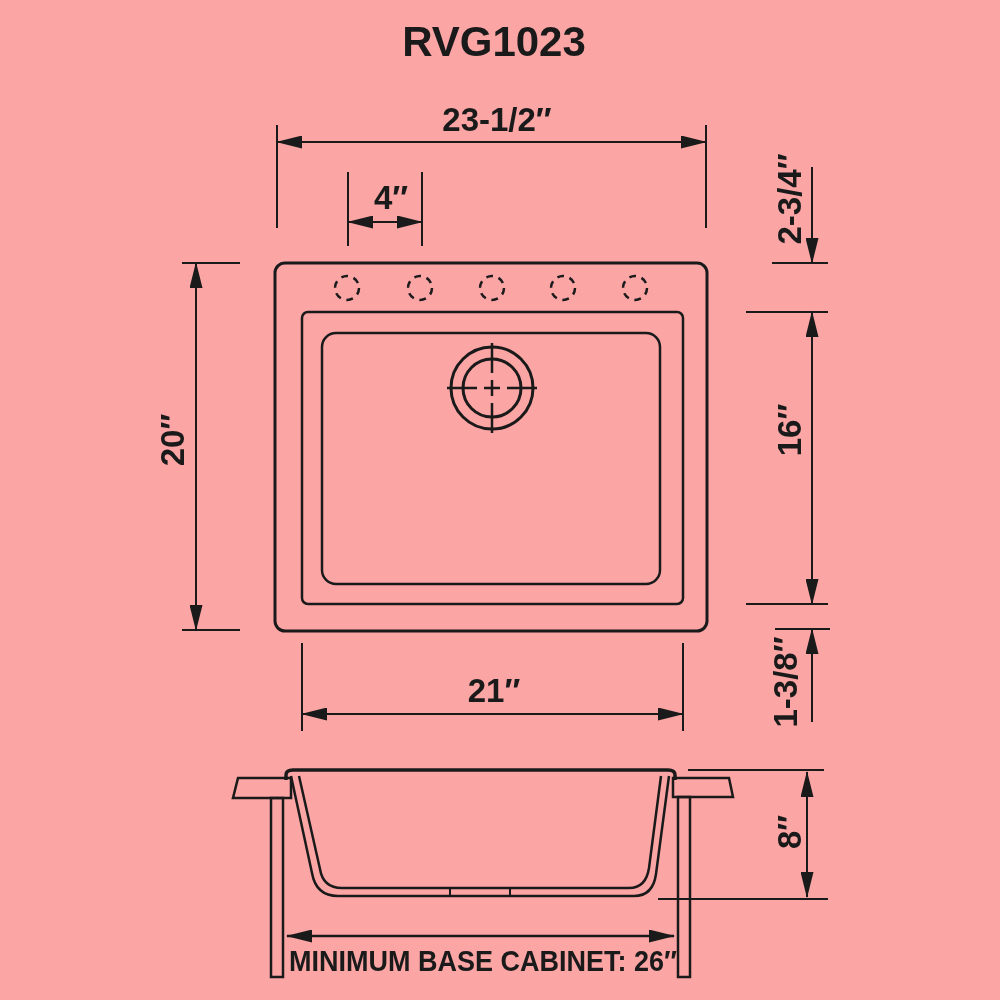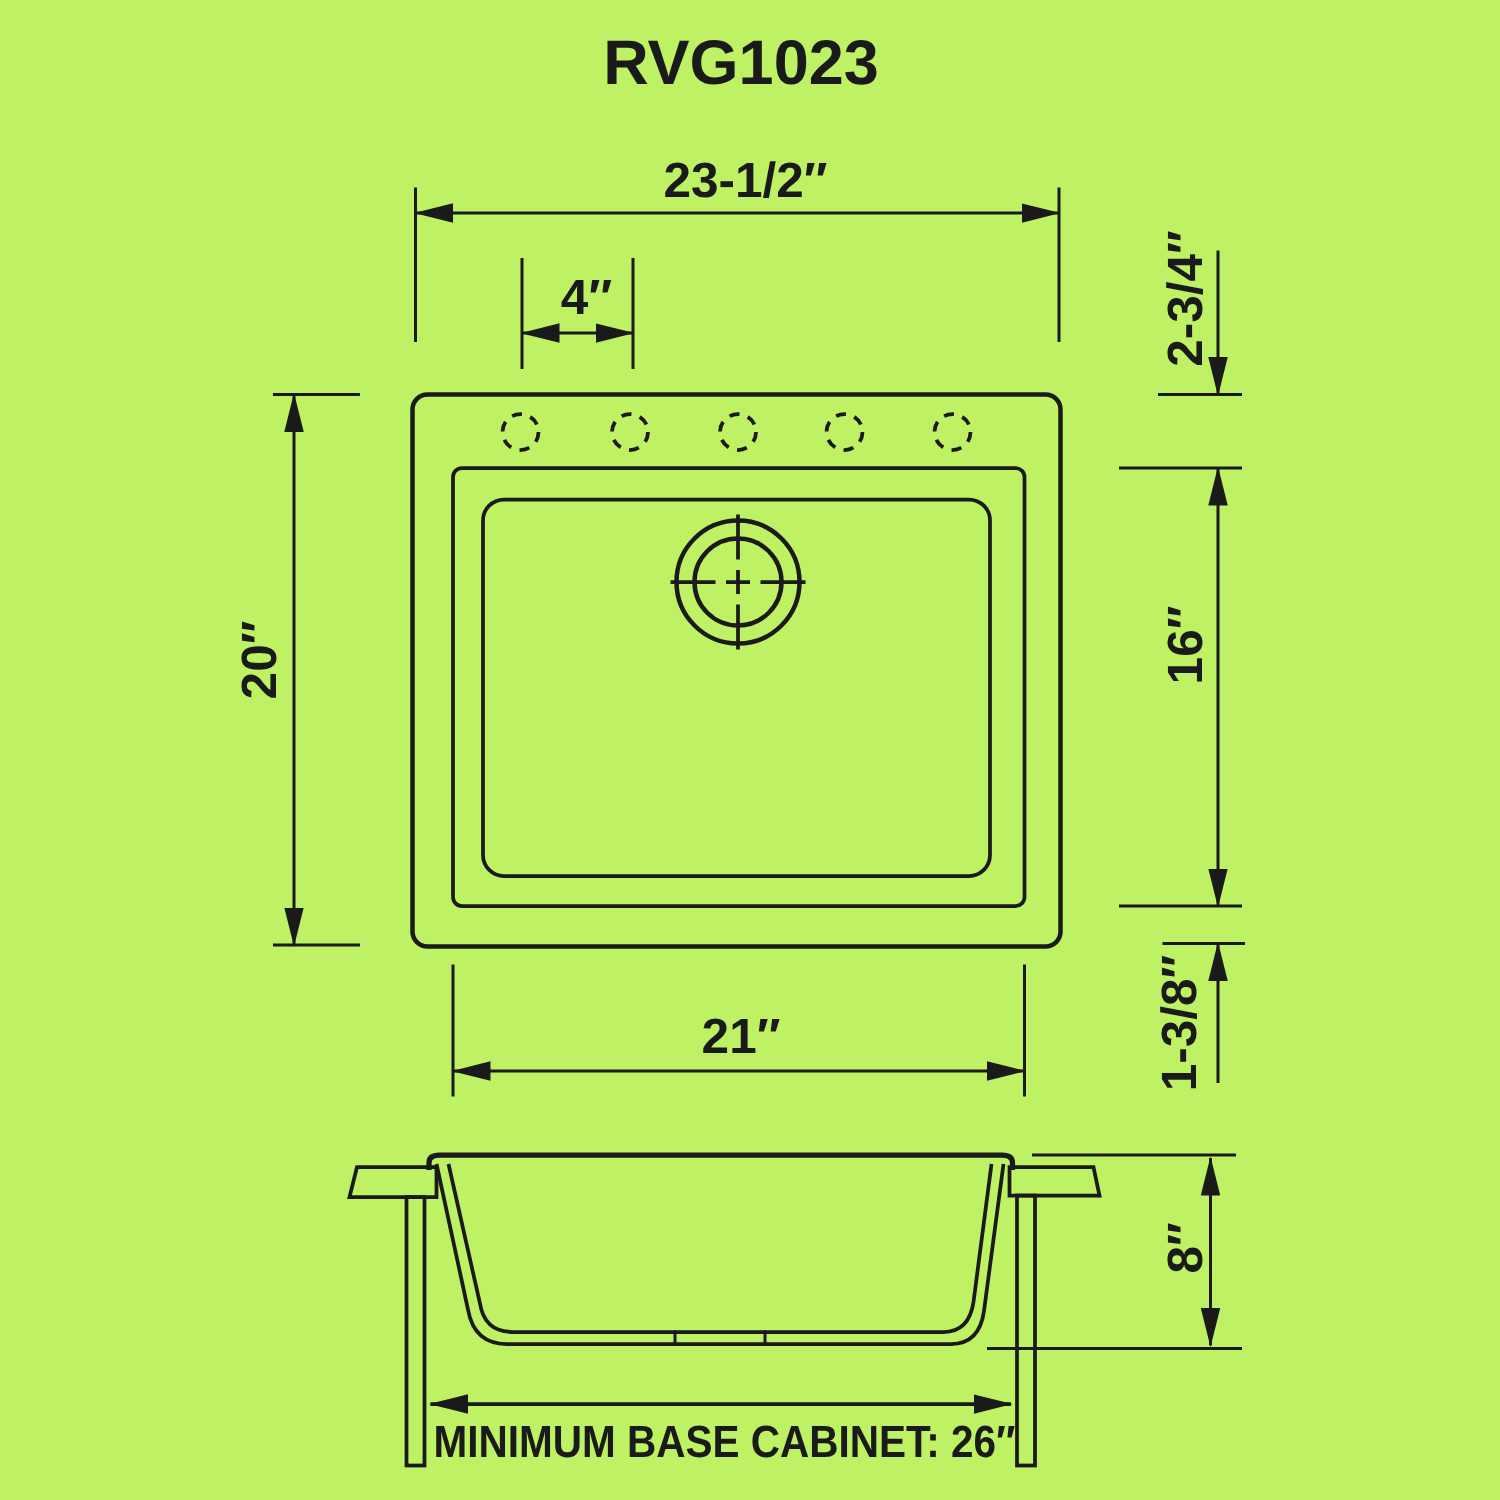--- a/index.html
+++ b/index.html
@@ -1,16 +1,16 @@
 <!DOCTYPE html>
 <html><head>
 <meta charset="utf-8">
 <style>
   html,body{margin:0;padding:0;background:#ffffff;}
-  .stage{position:relative;width:1000px;height:1000px;background:#bef264;overflow:hidden;text-decoration:underline;}
+  .stage{position:relative;width:1000px;height:1000px;background:#fca5a5;overflow:hidden;text-decoration:underline;}
   svg{position:absolute;left:0;top:0;}
   svg text{
     font-family:"Liberation Sans","DejaVu Sans",sans-serif;
     font-weight:bold;
     fill:#1a1a1a;
   }
   .dim-label{font-size:33px;}
   .title-label{font-size:42px;}
   .cabinet-label{font-size:30px;}
   .ln{stroke:#1a1a1a;fill:none;}

